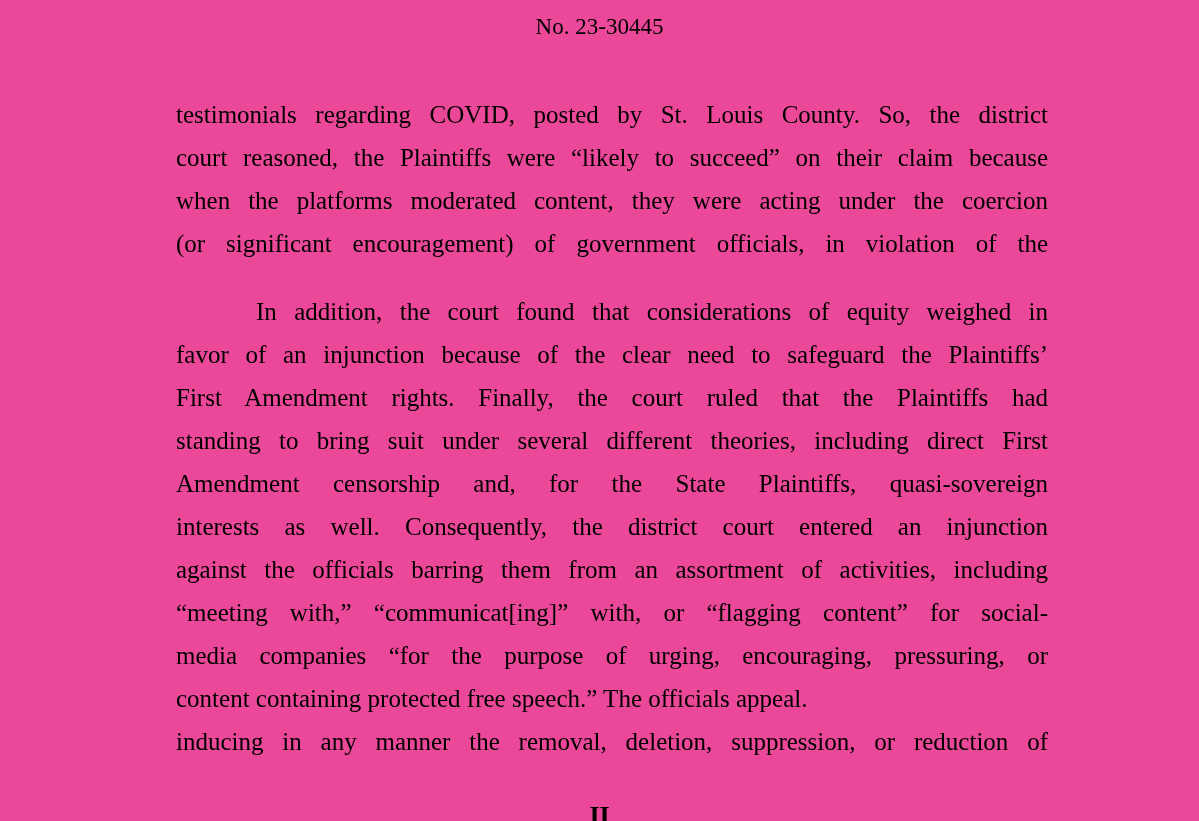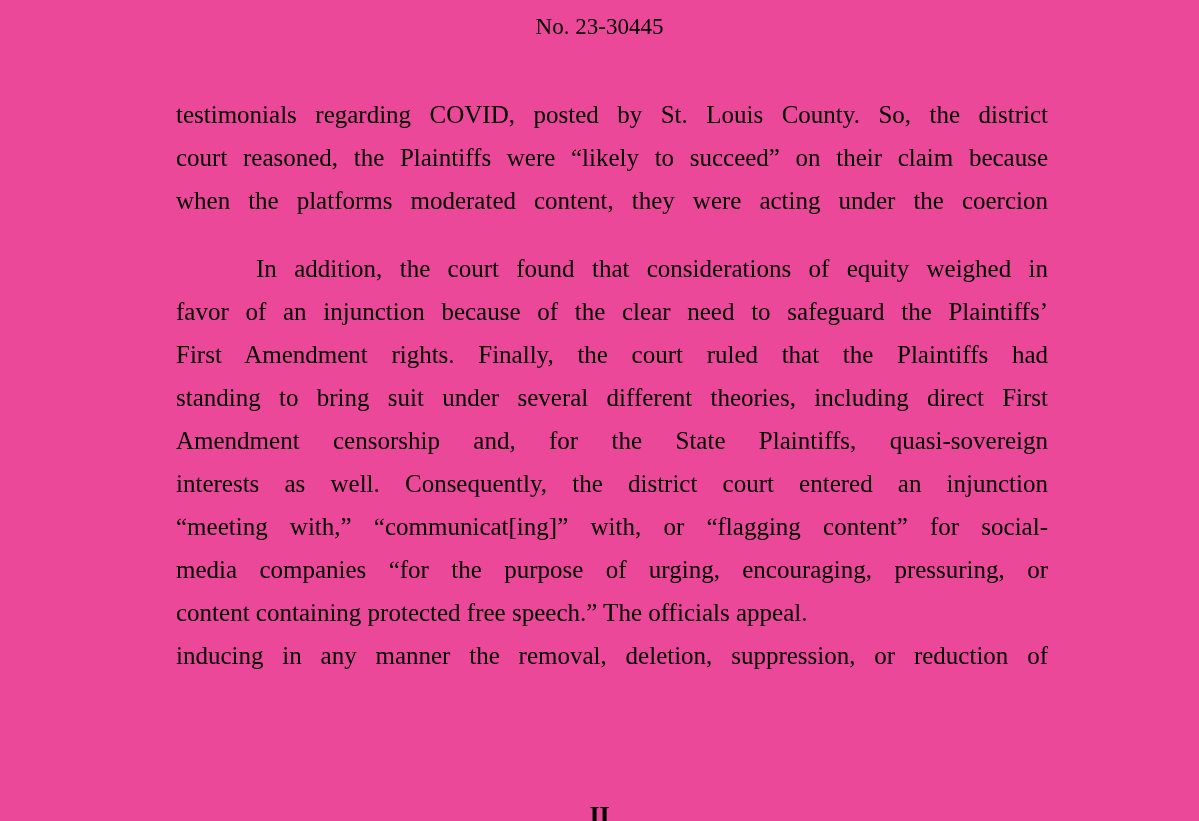--- a/index.html
+++ b/index.html
@@ -65,29 +65,31 @@
 <div class="page">
 
   <div class="docket">No. 23-30445</div>
 
   <div class="textblock">
 
     <div class="para para-1">
       <div class="line">testimonials regarding COVID, posted by St. Louis County. So, the district</div>
       <div class="line">court reasoned, the Plaintiffs were “likely to succeed” on their claim because</div>
       <div class="line">when the platforms moderated content, they were acting under the coercion</div>
+      <div class="line">(or significant encouragement) of government officials, in violation of the</div>
     </div>
 
     <div class="para para-2">
       <div class="line first-indent">In addition, the court found that considerations of equity weighed in</div>
       <div class="line">favor of an injunction because of the clear need to safeguard the Plaintiffs’</div>
       <div class="line">First Amendment rights. Finally, the court ruled that the Plaintiffs had</div>
       <div class="line">standing to bring suit under several different theories, including direct First</div>
       <div class="line">Amendment censorship and, for the State Plaintiffs, quasi-sovereign</div>
       <div class="line">interests as well. Consequently, the district court entered an injunction</div>
+      <div class="line">against the officials barring them from an assortment of activities, including</div>
       <div class="line">“meeting with,” “communicat[ing]” with, or “flagging content” for social-</div>
       <div class="line">media companies “for the purpose of urging, encouraging, pressuring, or</div>
       <div class="line last">content containing protected free speech.” The officials appeal.</div>
       <div class="line">inducing in any manner the removal, deletion, suppression, or reduction of</div>
     </div>
 
   </div>
 
   <div class="section-heading">II</div>
 

